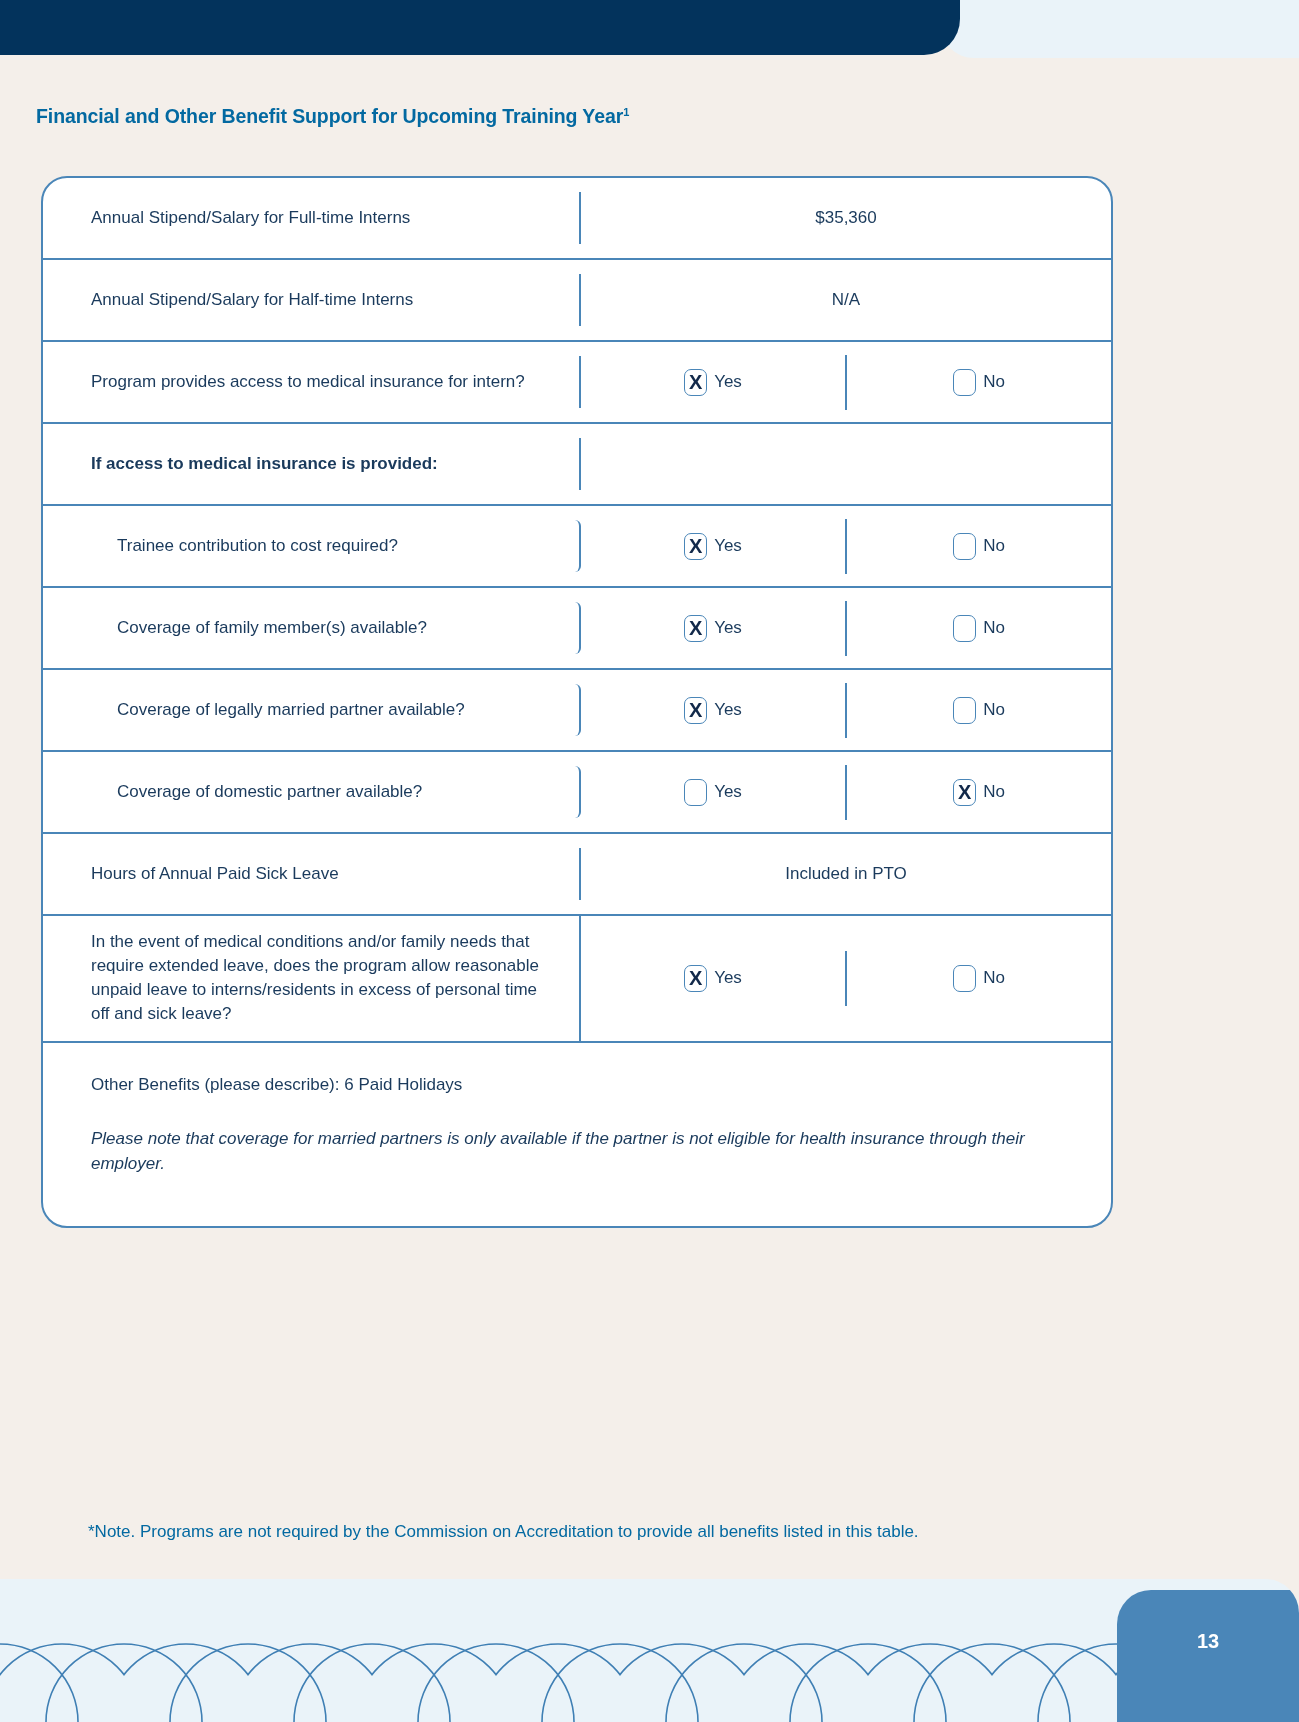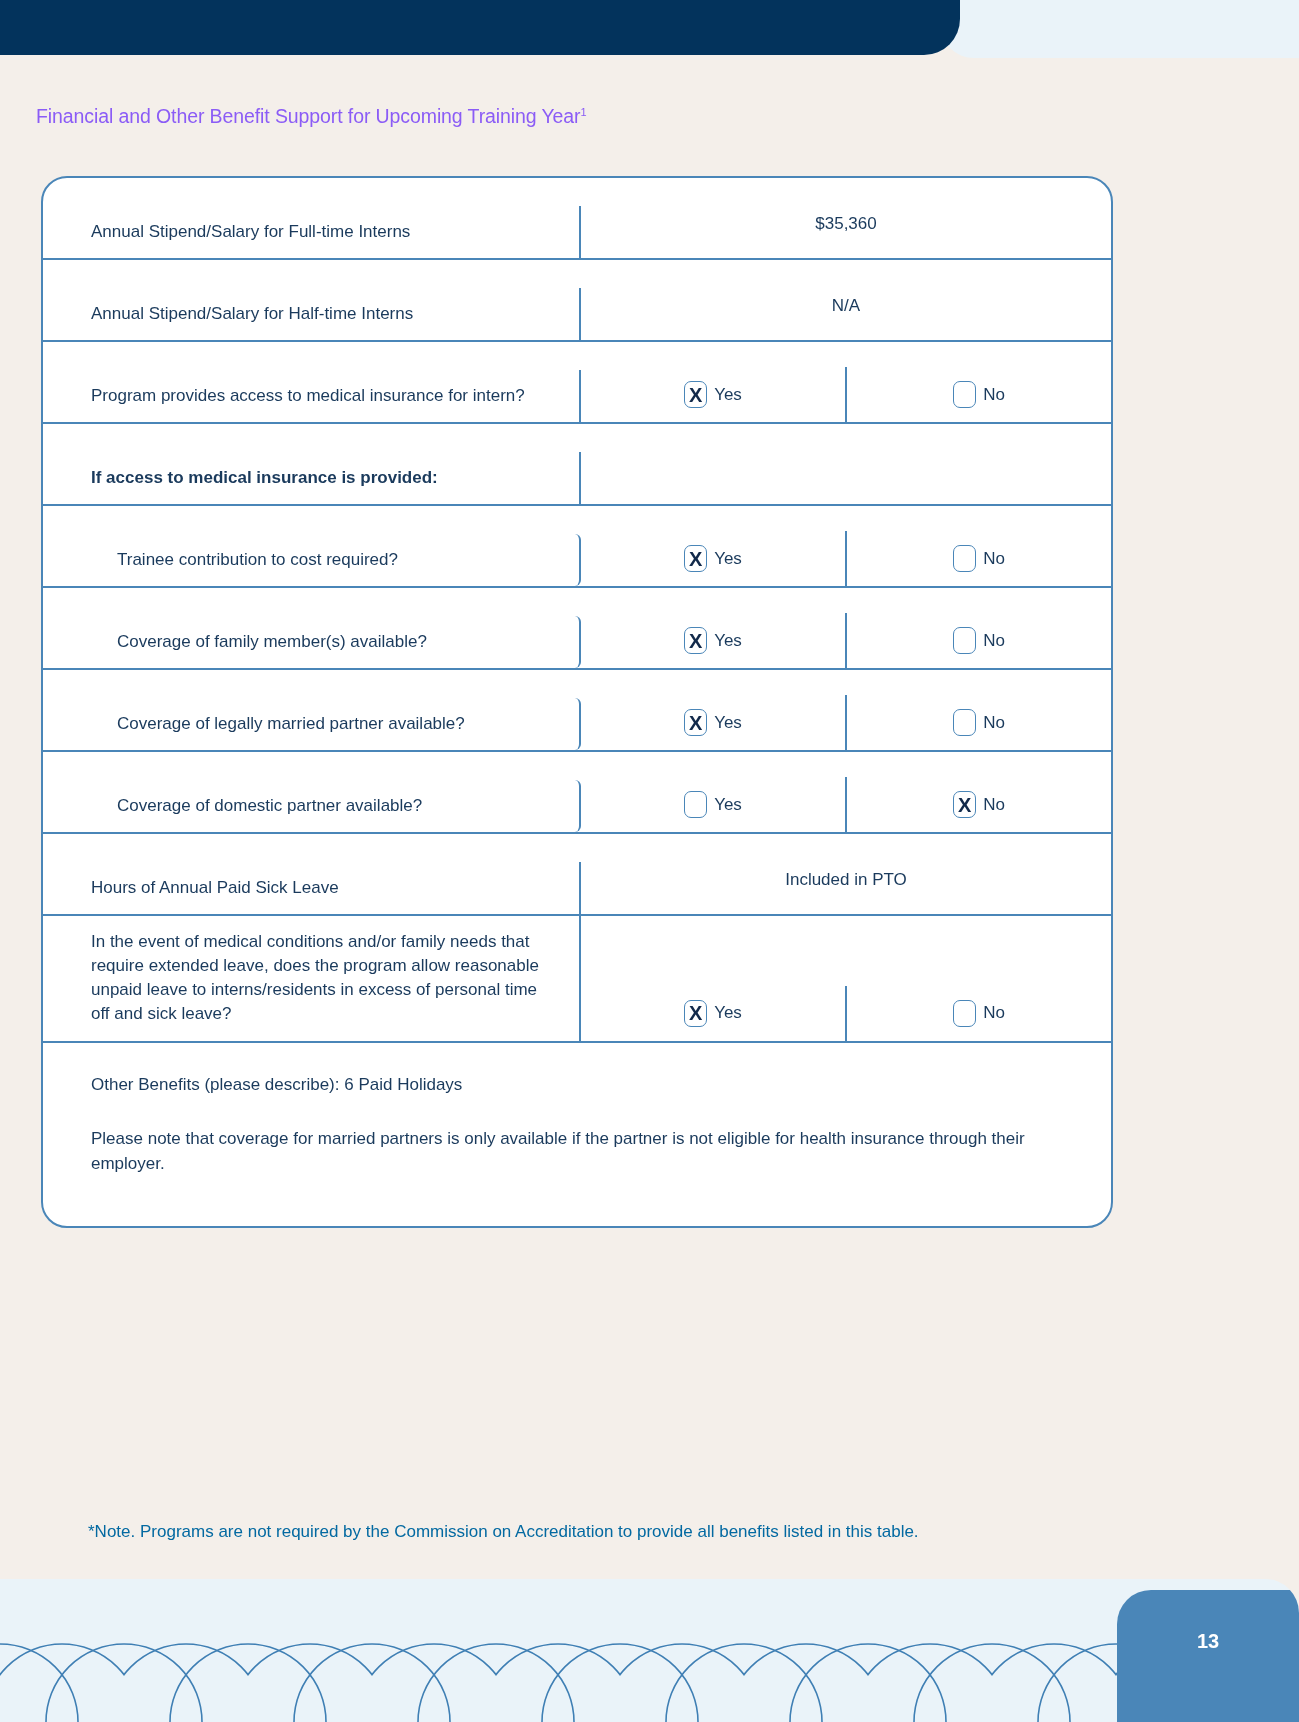--- a/index.html
+++ b/index.html
@@ -41,22 +41,22 @@
     background: #03335c;
     border-bottom-right-radius: 36px;
   }
 
   
   .page-title {
     position: absolute;
     top: 105px;
     left: 36px;
     font-size: 19.5px;
-    font-weight: normal;
-    color: #8b5cf6;
+    font-weight: bold;
+    color: #0369a1;
     letter-spacing: -0.1px;
   }
   .page-title sup {
     font-size: 11px;
     vertical-align: super;
   }
 
   
   .benefit-table {
     position: absolute;
@@ -66,21 +66,21 @@
     border: 2.5px solid #4a86b8;
     border-radius: 26px;
     background: #ffffff;
     overflow: hidden;
   }
 
   .trow {
     display: flex;
     border-bottom: 2.5px solid #4a86b8;
     min-height: 82px;
-    align-items: flex-end;
+    align-items: center;
   }
   .trow:last-child { border-bottom: none; }
 
   .tcell-label {
     width: 538px;
     flex: 0 0 538px;
     border-right: 2.5px solid #4a86b8;
     display: flex;
     align-items: center;
     padding: 14px 20px 14px 48px;
@@ -146,21 +146,21 @@
   
   .trow-full {
     border-bottom: none;
     padding: 30px 48px 50px 48px;
   }
   .trow-full p {
     font-size: 17px;
     color: #1a3a5c;
     line-height: 1.45;
   }
-  .trow-full p.second { margin-top: 30px; }
+  .trow-full p.second { margin-top: 30px; font-style: italic; }
 
   
   .table-note {
     position: absolute;
     left: 88px;
     top: 1520px;
     width: 1000px;
     font-size: 17px;
     color: #0369a1;
     line-height: 1.45;

